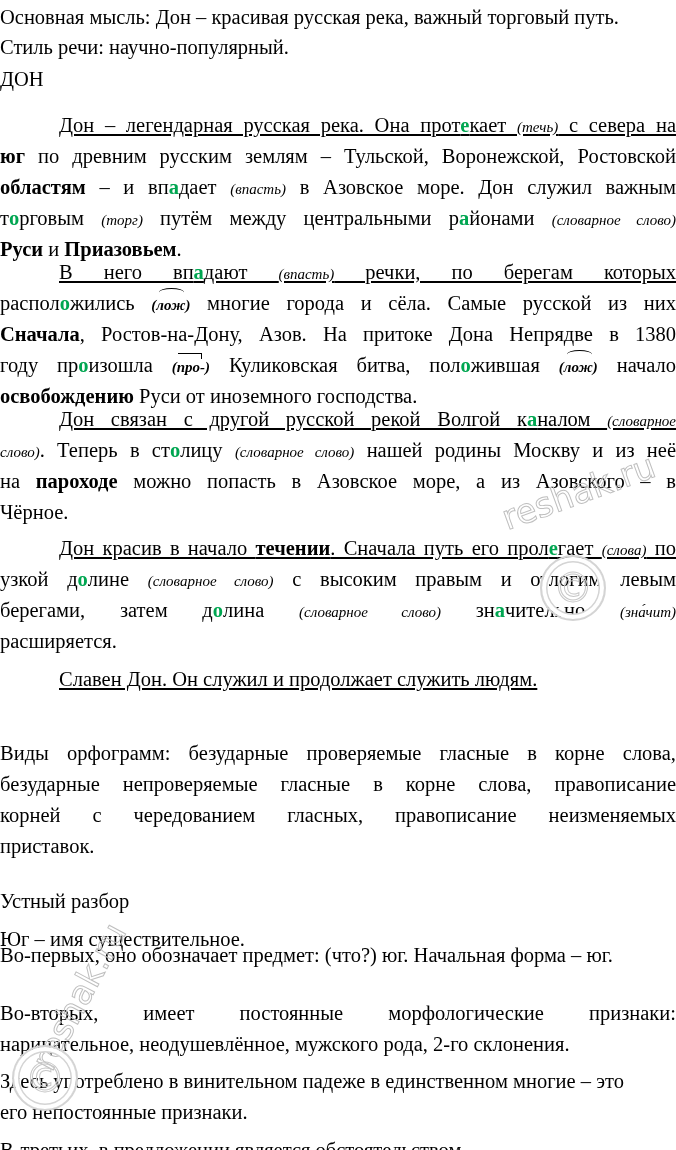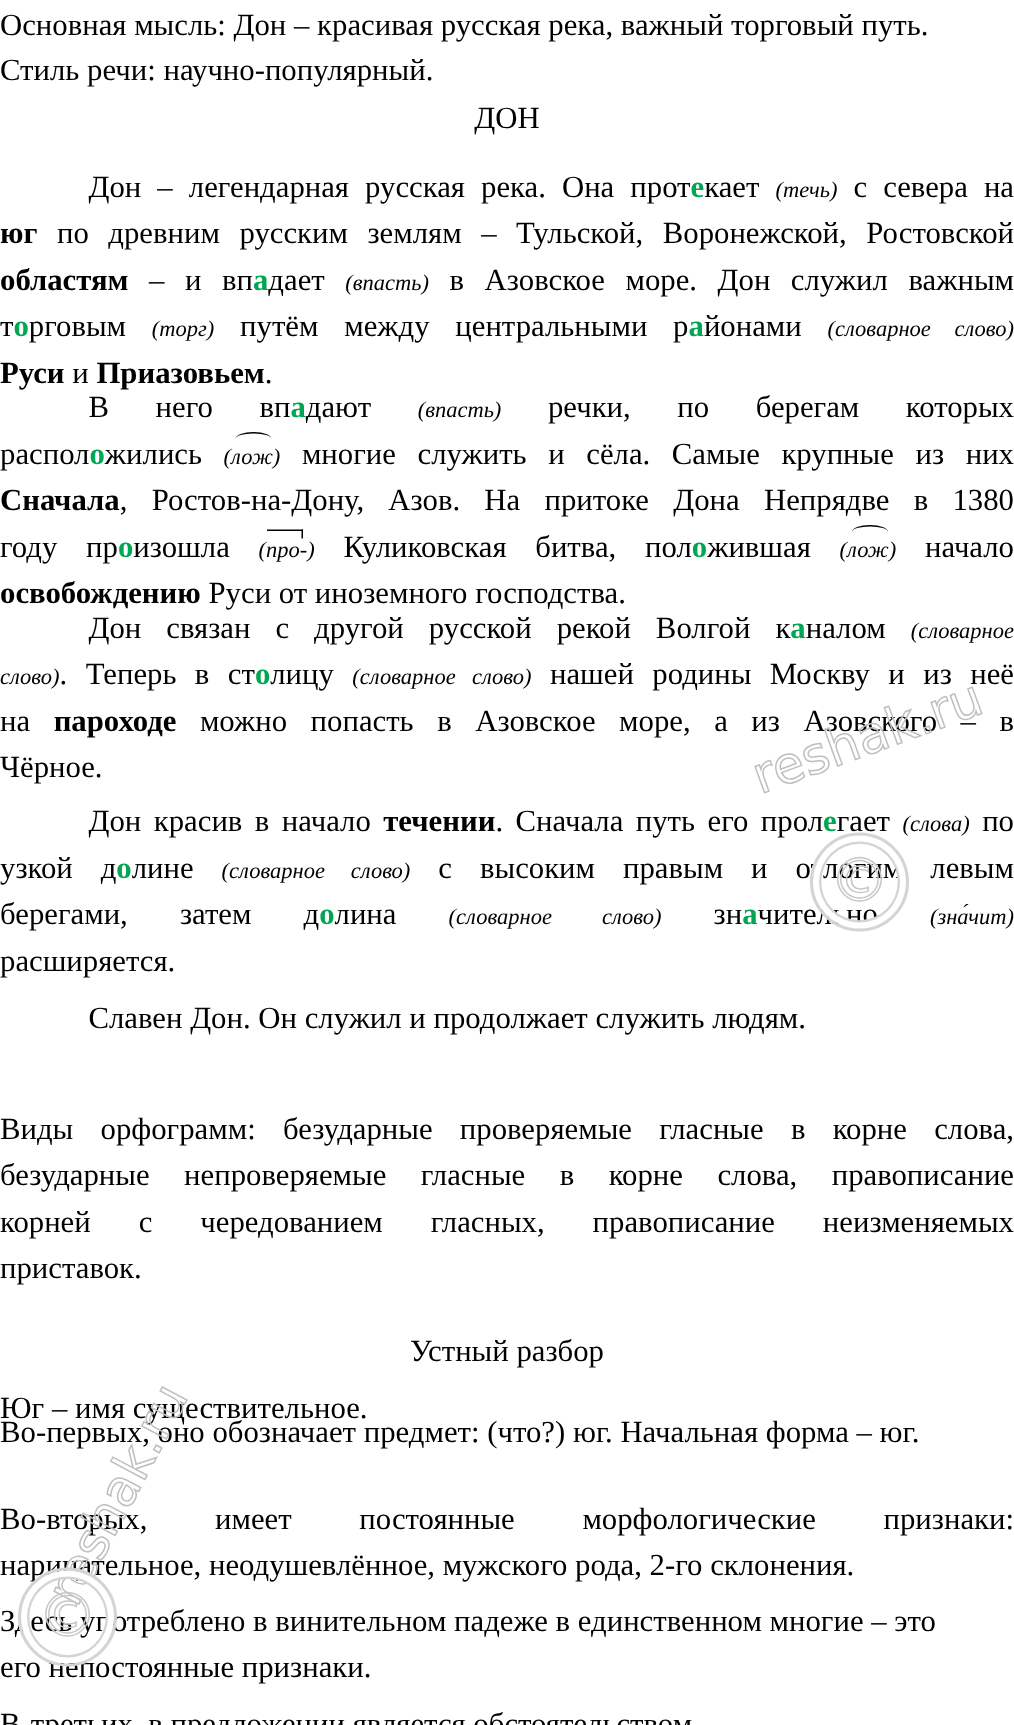--- a/index.html
+++ b/index.html
@@ -4,26 +4,26 @@
 <style>
   html, body { margin:0; padding:0; background:#ffffff; }
   body {
     width:676px; height:1150px; overflow:hidden; position:relative;
     font-family:"Liberation Serif", "DejaVu Serif", serif;
     font-size:20.5px; color:#000; line-height:31px;
   }
   .doc { position:absolute; left:0; top:0; width:676px; }
   .line { position:absolute; left:0; white-space:nowrap; }
   .just { width:676px; text-align:justify; text-align-last:justify; white-space:normal; }
-  .center { width:676px; text-align:center; }
-  .ind { padding-left:59px; box-sizing:border-box; }
+  .center { width:676px; text-align:left; }
+  .ind { padding-left:59px; box-sizing:border-box;text-decoration:underline; }
   .g { color:#00a651; font-weight:bold; }
   .b { font-weight:bold; }
   .it { font-style:italic; font-size:15px; }
-  .mark { font-style:italic; font-size:15px; position:relative; display:inline-block; }
+  .mark { font-style:italic; font-size:15px; position:relative; display:inline-block;font-weight:bold; }
   .arc::before { content:""; position:absolute; left:8px; right:6px; top:-2px; height:8px; border-top:1.2px solid #000; border-radius:50% 50% 0 0; }
   .topline::before { content:""; position:absolute; left:6px; right:8px; top:1px; border-top:1.2px solid #000; }
   .topline::after { content:""; position:absolute; right:8px; top:1px; height:6px; border-right:1.2px solid #000; }
   .wm { position:absolute; color:transparent; -webkit-text-stroke:1px #bfbfbf; font-family:"DejaVu Sans", sans-serif; font-size:34px; transform-origin:left top; pointer-events:none; }
   .copy { position:absolute; border:2px solid #d4d4d4; border-radius:50%; box-shadow: inset 0 0 0 4px #fff, inset 0 0 0 5.5px #d4d4d4; pointer-events:none; }
   .copy span { position:absolute; left:0; right:0; top:50%; transform:translateY(-50%); text-align:center; color:transparent; -webkit-text-stroke:1px #c8c8c8; font-family:"DejaVu Sans", sans-serif; font-size:40px; }
 </style>
 </head>
 <body>
 
@@ -36,21 +36,21 @@
   <div>
     <div class="line just ind" style="top:110px"><span>Дон – легендарная русская река. Она прот</span><span class="g">е</span><span>кает </span><span class="it">(течь)</span><span> с севера на</span></div>
     <div class="line just" style="top:141px"><span class="b">юг</span><span> по древним русским землям – Тульской, Воронежской, Ростовской</span></div>
     <div class="line just" style="top:172px"><span class="b">областям</span><span> – и вп</span><span class="g">а</span><span>дает </span><span class="it">(впасть)</span><span> в Азовское море. Дон служил важным</span></div>
     <div class="line just" style="top:203px"><span>т</span><span class="g">о</span><span>рговым </span><span class="it">(торг)</span><span> путём между центральными р</span><span class="g">а</span><span>йонами </span><span class="it">(словарное слово)</span></div>
     <div class="line" style="top:234px"><span class="b">Руси</span><span> и </span><span class="b">Приазовьем</span><span>.</span></div>
   </div>
 
   <div>
     <div class="line just ind" style="top:257px"><span>В него вп</span><span class="g">а</span><span>дают </span><span class="it">(впасть)</span><span> речки, по берегам которых</span></div>
-    <div class="line just" style="top:288px"><span>распол</span><span class="g">о</span><span>жились </span><span class="mark arc">(лож)</span><span> многие служить и сёла. Самые крупные из них</span></div>
+    <div class="line just" style="top:288px"><span>распол</span><span class="g">о</span><span>жились </span><span class="mark arc">(лож)</span><span> многие города и сёла. Самые русской из них</span></div>
     <div class="line just" style="top:319px"><span class="b">Сначала</span><span>, Ростов-на-Дону, Азов. На притоке Дона Непрядве в 1380</span></div>
     <div class="line just" style="top:350px"><span>году пр</span><span class="g">о</span><span>изошла </span><span class="mark topline">(про-)</span><span> Куликовская битва, пол</span><span class="g">о</span><span>жившая </span><span class="mark arc">(лож)</span><span> начало</span></div>
     <div class="line" style="top:381px"><span class="b">освобождению</span><span> Руси от иноземного господства.</span></div>
   </div>
 
   <div>
     <div class="line just ind" style="top:404px"><span>Дон связан с другой русской рекой Волгой к</span><span class="g">а</span><span>налом </span><span class="it">(словарное</span></div>
     <div class="line just" style="top:435px"><span class="it">слово)</span><span>. Теперь в ст</span><span class="g">о</span><span>лицу </span><span class="it">(словарное слово)</span><span> нашей родины Москву и из неё</span></div>
     <div class="line just" style="top:466px"><span>на </span><span class="b">пароходе</span><span> можно попасть в Азовское море, а из Азовского – в</span></div>
     <div class="line" style="top:497px">Чёрное.</div>

